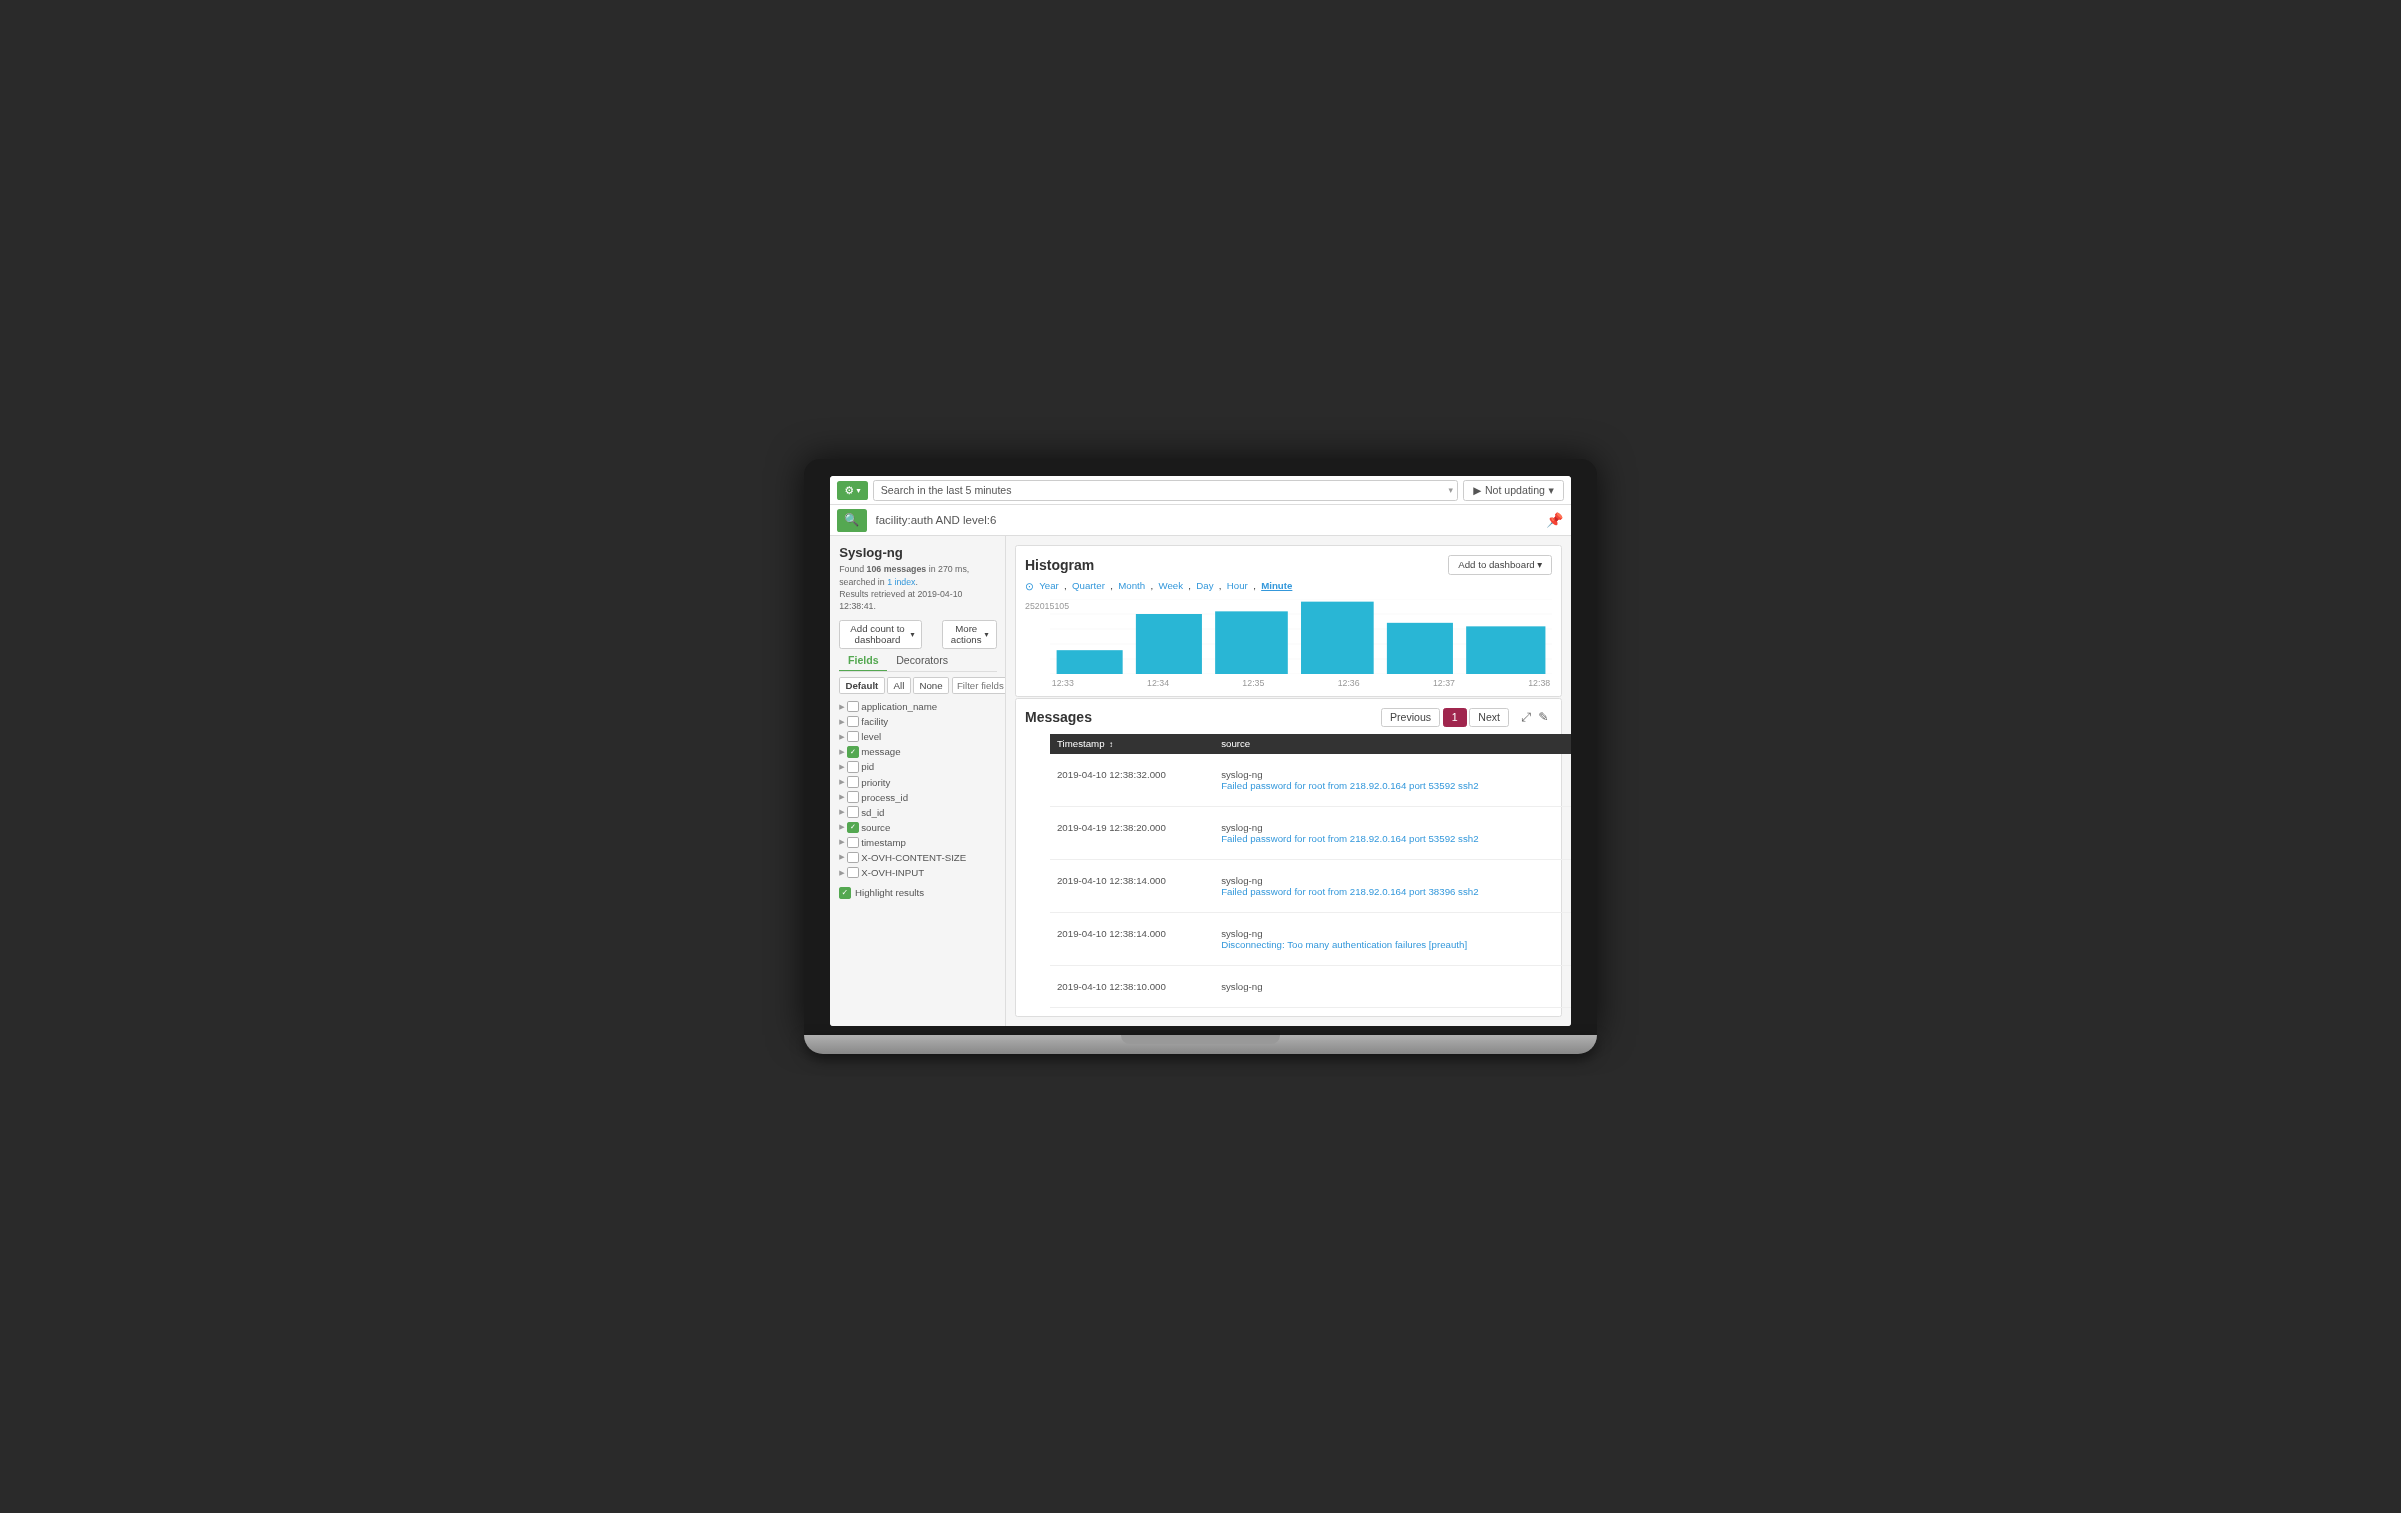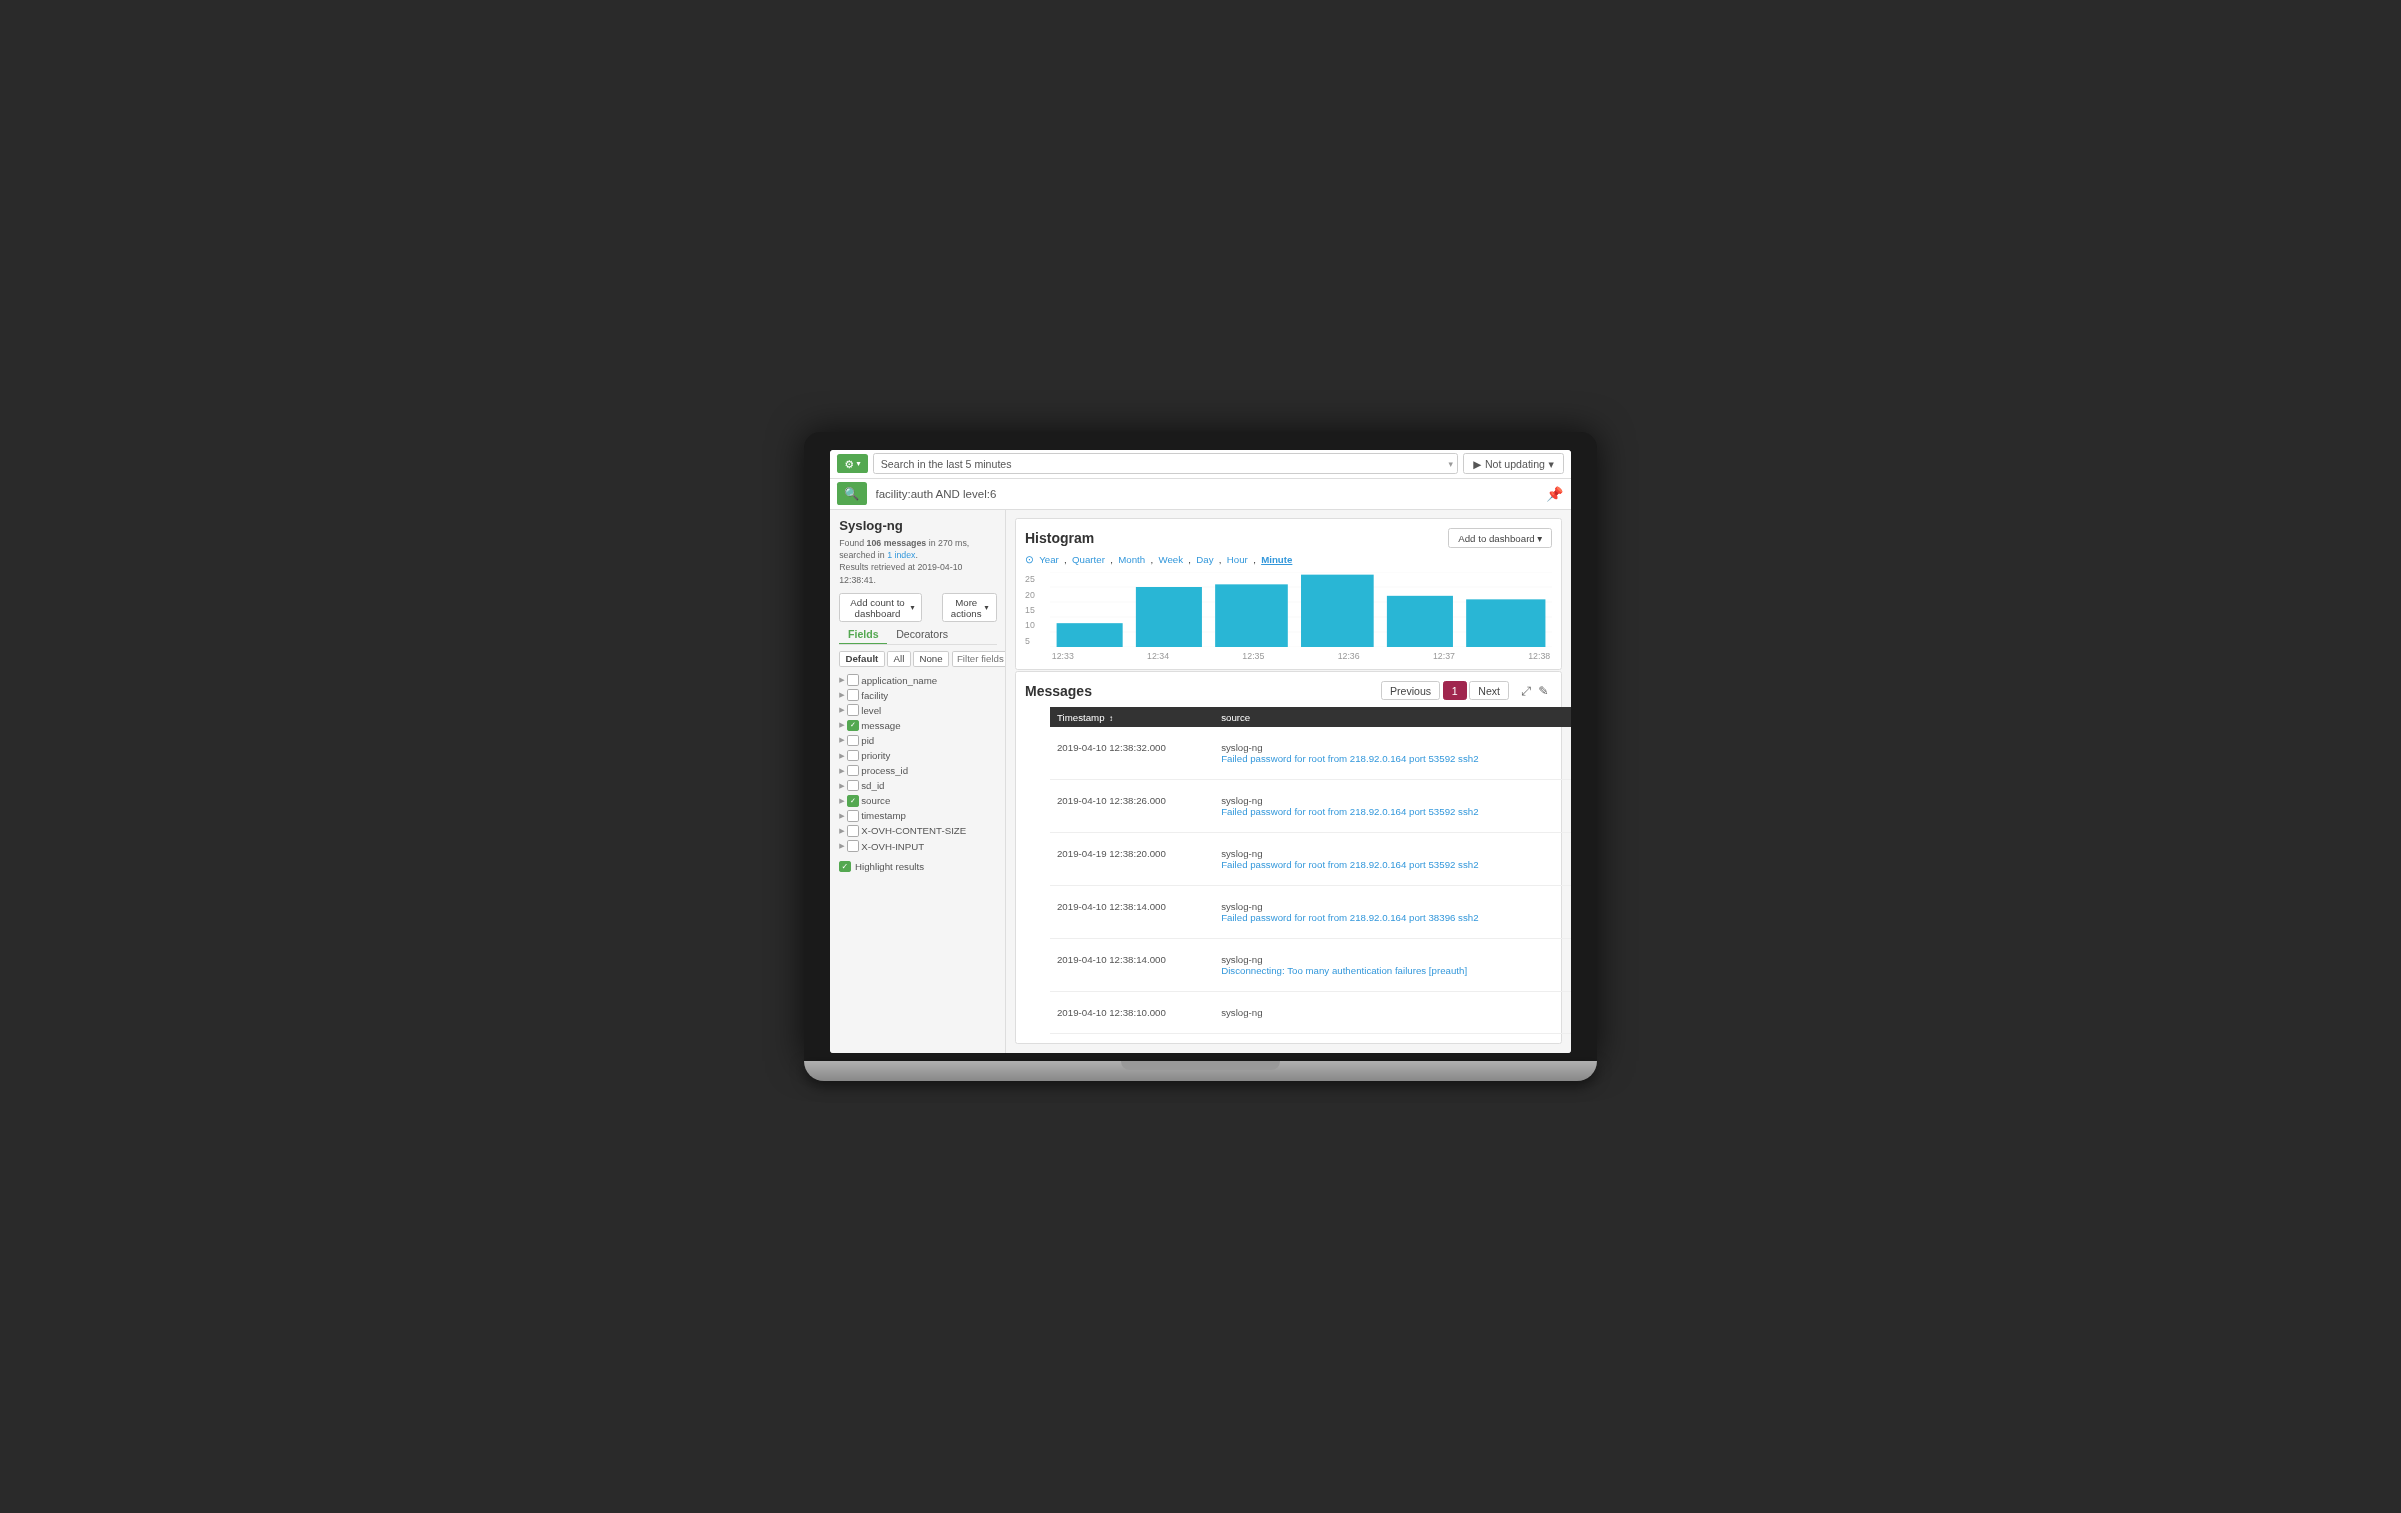--- a/index.html
+++ b/index.html
@@ -414,21 +414,21 @@
       margin-top: 1.8px;
       padding: 0 1.8px;
     }
 
     .y-axis {
       position: absolute;
       left: 0;
       top: 0;
       height: 75px;
       display: flex;
-      flex-direction: column;
+      flex-direction: row;
       justify-content: space-between;
       font-size: 8.8px;
       color: #999;
       padding: 1.8px 0;
     }
 
     
     .messages-panel {
       background: #fff;
       border: 0.9px solid #ddd;
@@ -737,27 +737,20 @@
               <table class="messages-table">
                 <thead>
                   <tr>
                     <th>Timestamp <span class="sort-icon">↕</span></th>
                     <th>source</th>
                   </tr>
                 </thead>
                 <tbody>
                   <tr>
                     <td class="msg-timestamp">2019-04-10 12:38:32.000</td>
-                    <td>
-                      <span class="msg-source">syslog-ng</span><br>
-                      <span class="msg-text">Failed password for root from 218.92.0.164 port 53592 ssh2</span>
-                    </td>
-                  </tr>
-                  <tr>
-                    <td class="msg-timestamp">2019-04-10 12:38:26.000</td>
                     <td>
                       <span class="msg-source">syslog-ng</span><br>
                       <span class="msg-text">Failed password for root from 218.92.0.164 port 53592 ssh2</span>
                     </td>
                   </tr>
                   <tr>
                     <td class="msg-timestamp">2019-04-19 12:38:20.000</td>
                     <td>
                       <span class="msg-source">syslog-ng</span><br>
                       <span class="msg-text">Failed password for root from 218.92.0.164 port 53592 ssh2</span>

